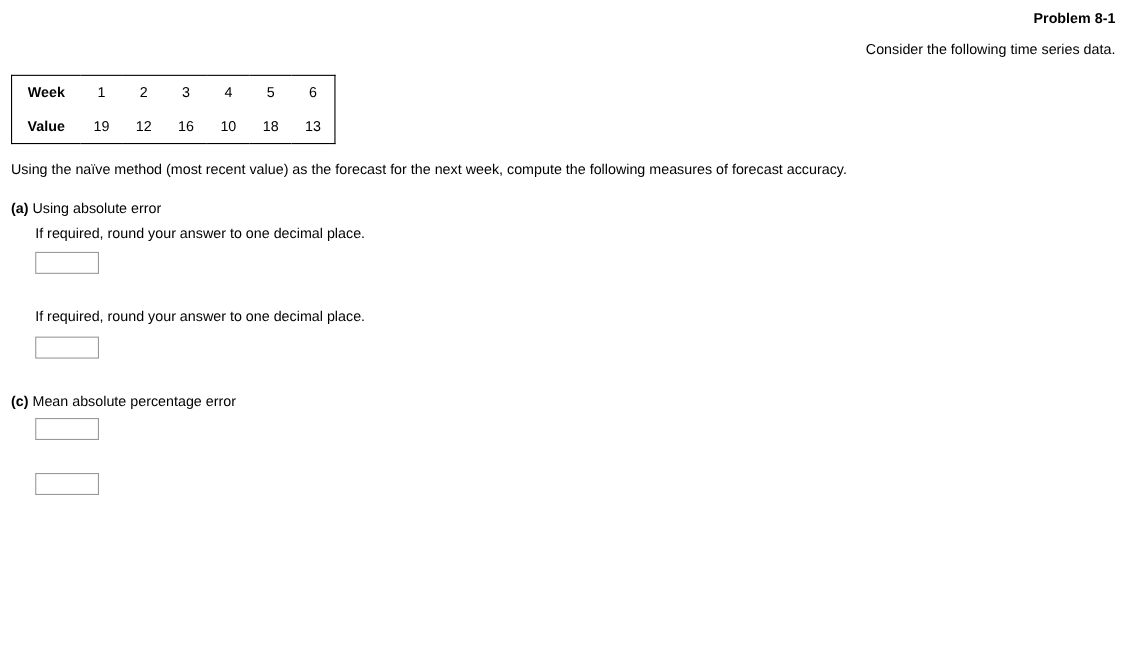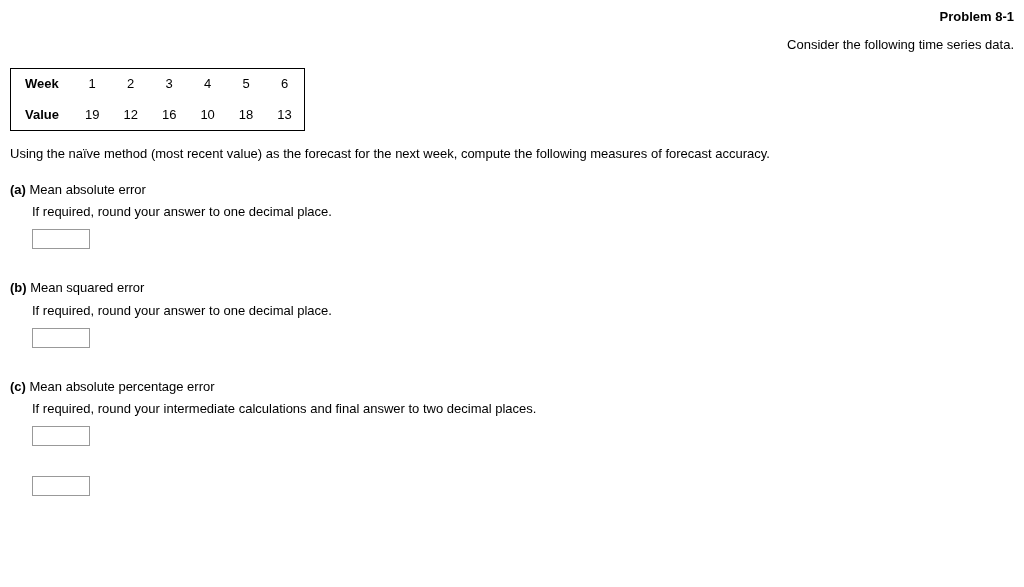--- a/index.html
+++ b/index.html
@@ -30,21 +30,21 @@
       border-collapse: collapse;
       margin-bottom: 14px;
     }
     .data-table td {
       padding: 6px 12px;
       font-size: 13px;
       text-align: center;
     }
     .data-table td.row-label {
       font-weight: bold;
-      text-align: left;
+      text-align: right;
       padding-left: 14px;
       padding-right: 14px;
     }
     .instruction {
       margin-bottom: 18px;
     }
     .part {
       margin-bottom: 30px;
     }
     .part-header {
@@ -100,45 +100,40 @@
     <td>13</td>
   </tr>
 </tbody>
   </table>
 
 <div class="instruction">Using the naïve method (most recent value) as the forecast for the next week, compute the following measures of forecast accuracy.</div>
 
 <div class="part">
   <div class="part-header">
     <span class="part-label">(a)</span>
-    <span>Mean absolute error</span>
+    <span>Using absolute error</span>
   </div>
   <div class="part-note">If required, round your answer to one decimal place.</div>
   <div class="answer-input">
     <input type="text" style="">
   </div>
 </div>
 
 <div class="part">
-  <div class="part-header">
-    <span class="part-label">(b)</span>
-    <span>Mean squared error</span>
-  </div>
   <div class="part-note">If required, round your answer to one decimal place.</div>
   <div class="answer-input">
     <input type="text" style="">
   </div>
 </div>
 
 <div class="part">
   <div class="part-header">
     <span class="part-label">(c)</span>
     <span>Mean absolute percentage error</span>
   </div>
-  <div class="part-note">If required, round your intermediate calculations and final answer to two decimal places.</div>
   <div class="answer-input">
     <input type="text" style="">
   </div>
 </div>
 
 <div class="part part-d">
   <div class="answer-input">
     <input type="text" style="">
   </div>
 </div>

